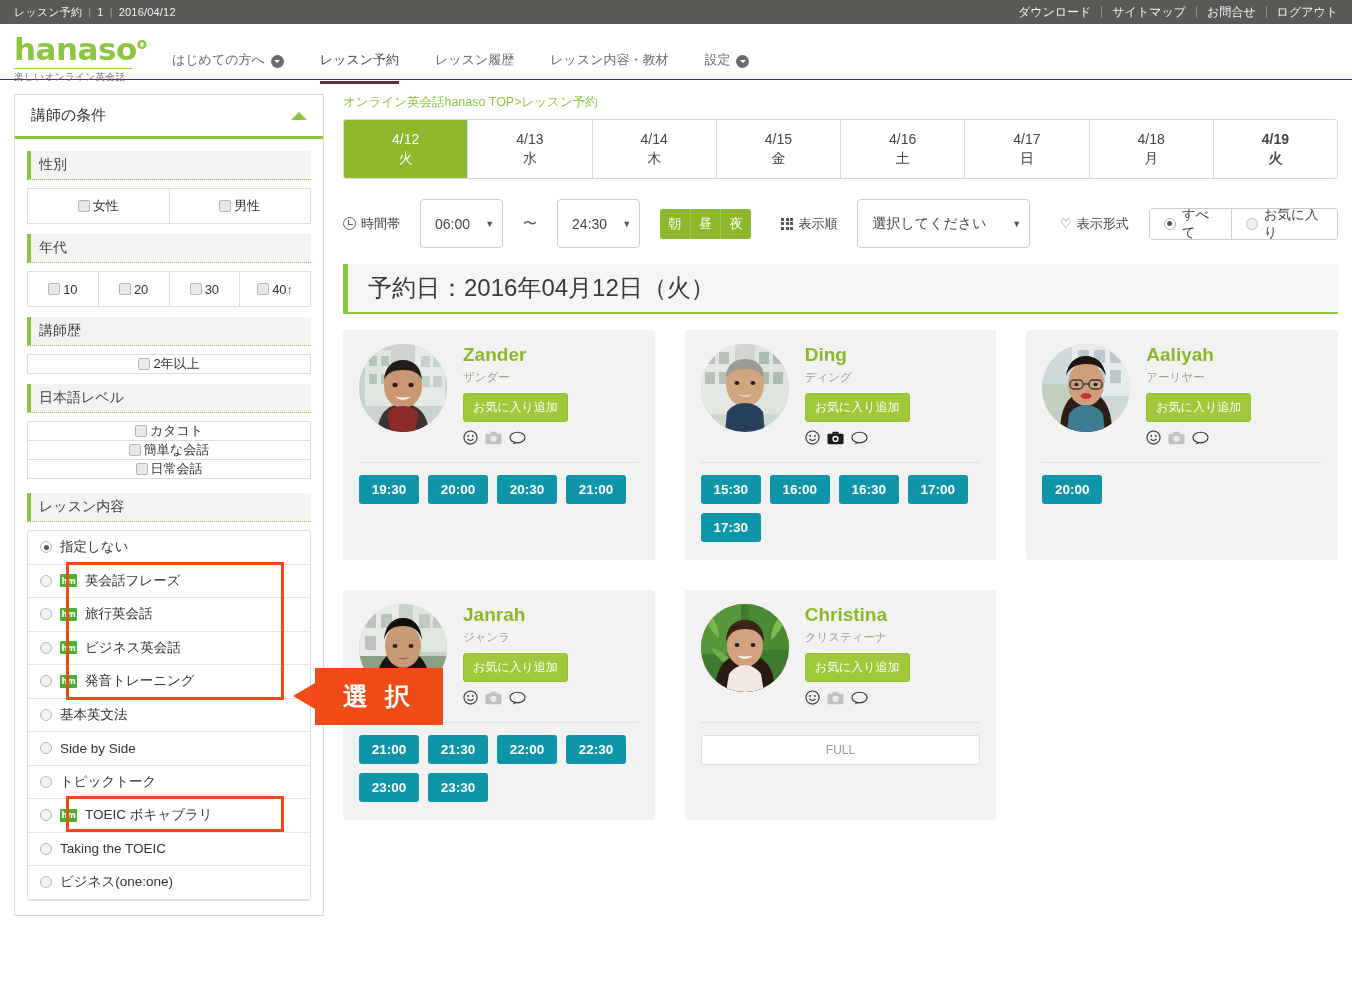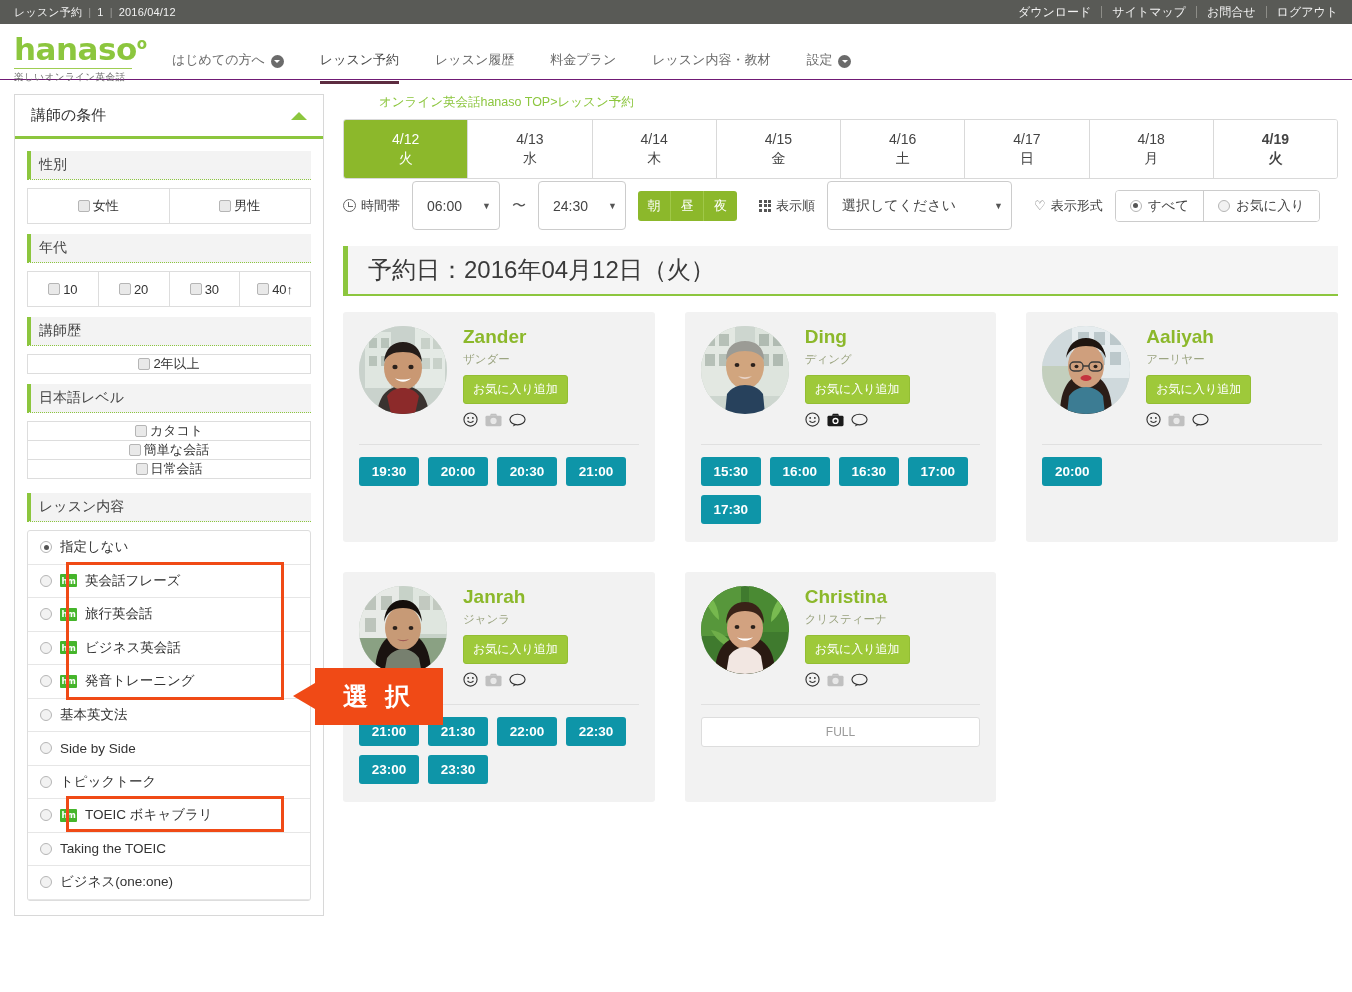--- a/index.html
+++ b/index.html
@@ -136,33 +136,33 @@
     width:17px; height:13px; background:#45b52b; color:#fff;
     font-size:8.5px; font-weight:bold; letter-spacing:-0.5px;
     font-family:"DejaVu Sans", sans-serif; flex:none; border-radius:1px;
   }
   .hl-box {
     position:absolute; border:3px solid #f04a16; pointer-events:none;
   }
 
   
   .main { flex:1; padding: 14px 14px 0 18px; }
-  .breadcrumb { font-size:12.5px; color:#8cc63e; margin-bottom:8px;margin-left:36px; }
+  .breadcrumb { font-size:12.5px; color:#8cc63e; margin-bottom:8px; }
   .breadcrumb .bc-link { color:#8cc63e; text-decoration:none; }
 
   .date-tabs { display:flex; border:1px solid #d9d9d9; border-radius:3px; overflow:hidden; }
   .date-tab {
     flex:1; height:58px; display:flex; flex-direction:column; align-items:center;
     justify-content:center; border-right:1px solid #d9d9d9; cursor:pointer;
     background:#fff; color:#444; font-size:14px; line-height:19px;
   }
   .date-tab:last-child { border-right:none;font-weight:bold; }
   .date-tab.active { background:#8cb82b; color:#fff; }
 
-  .toolbar { display:flex; align-items:center; gap:12px; margin: 2px 0 0 0; flex-wrap:nowrap; }
+  .toolbar { display:flex; align-items:center; gap:20px; margin: 20px 0 0 0; flex-wrap:nowrap; }
   .tb-label { font-size:13px; color:#444; display:flex; align-items:center; gap:5px; white-space:nowrap; }
   .clock-ico {
     width:13px;height:13px;border:1.5px solid #666;border-radius:50%;position:relative; display:inline-block;
   }
   .clock-ico::after{ content:""; position:absolute; left:4.2px; top:2px; width:1.3px;height:4.5px;background:#666;}
   .clock-ico::before{ content:""; position:absolute; left:4.5px; top:5.5px; width:4px;height:1.3px;background:#666;}
   .sel {
     height:49px; border:1px solid #ccc; border-radius:4px; background:#fff;
     display:flex; align-items:center; justify-content:space-between;
     font-size:14px; color:#444; padding: 0 8px 0 14px; cursor:pointer;
@@ -269,23 +269,20 @@
   <div class="mainnav">
     <div class="nav-item">
       <span>はじめての方へ</span>
       <span class="caret-circle"></span>
     </div>
     <div class="nav-item active">
       <span>レッスン予約</span>
     </div>
     <div class="nav-item">
       <span>レッスン履歴</span>
-    </div>
-    <div class="nav-item">
-      <span>料金プラン</span>
     </div>
     <div class="nav-item">
       <span>レッスン内容・教材</span>
     </div>
     <div class="nav-item">
       <span>設定</span>
       <span class="caret-circle"></span>
     </div>
   </div>
 </div>

